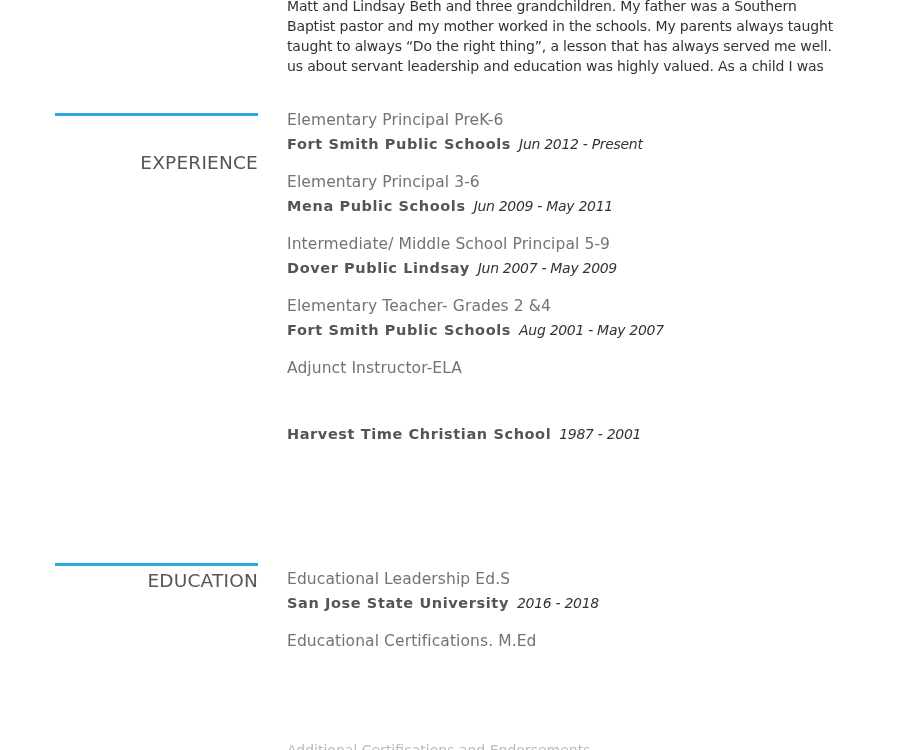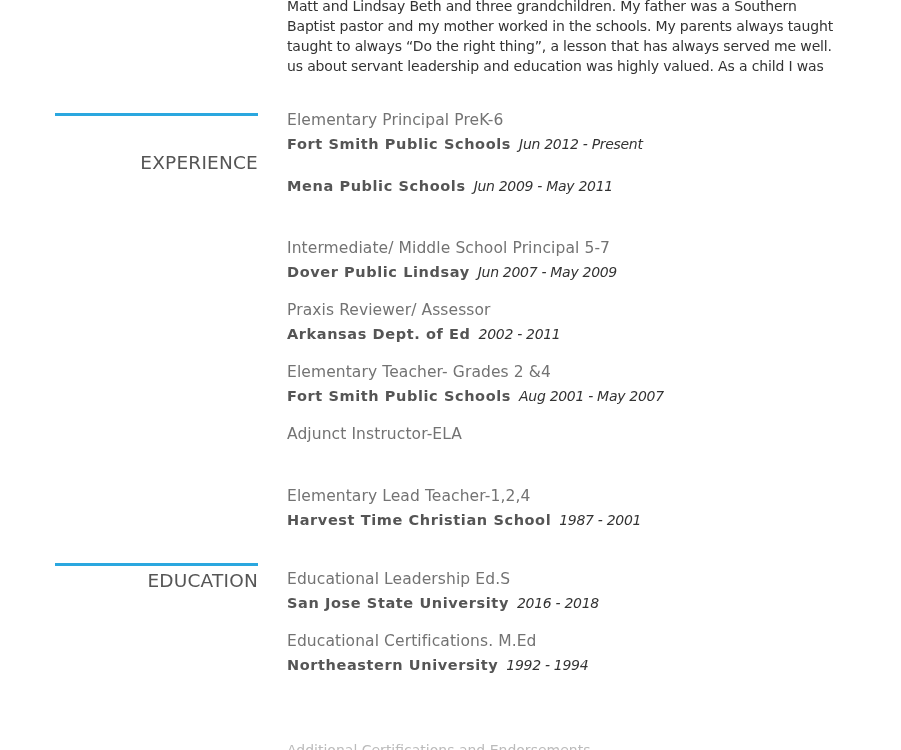--- a/index.html
+++ b/index.html
@@ -107,67 +107,58 @@
   <div class="section-title" style="top:126px;margin-top:26px;">EXPERIENCE</div>
 
   <div class="entries" style="top:110px;">
     <div class="entry">
       <div class="entry-title">Elementary Principal PreK-6</div>
       <div class="entry-sub">
         <span class="org">Fort Smith Public Schools</span><span class="dates">Jun 2012 - Present</span>
       </div>
     </div>
     <div class="entry">
+      <div class="entry-title">Elementary Principal 3-6</div>
       <div class="entry-sub">
         <span class="org">Mena Public Schools</span><span class="dates">Jun 2009 - May 2011</span>
       </div>
     </div>
     <div class="entry">
-      <div class="entry-title">Intermediate/ Middle School Principal 5-7</div>
+      <div class="entry-title">Intermediate/ Middle School Principal 5-9</div>
       <div class="entry-sub">
         <span class="org">Dover Public Lindsay</span><span class="dates">Jun 2007 - May 2009</span>
-      </div>
-    </div>
-    <div class="entry">
-      <div class="entry-title">Praxis Reviewer/ Assessor</div>
-      <div class="entry-sub">
-        <span class="org">Arkansas Dept. of Ed</span><span class="dates">2002 - 2011</span>
       </div>
     </div>
     <div class="entry">
       <div class="entry-title">Elementary Teacher- Grades 2 &amp;4</div>
       <div class="entry-sub">
         <span class="org">Fort Smith Public Schools</span><span class="dates">Aug 2001 - May 2007</span>
       </div>
     </div>
     <div class="entry">
       <div class="entry-title">Adjunct Instructor-ELA</div>
     </div>
     <div class="entry">
-      <div class="entry-title">Elementary Lead Teacher-1,2,4</div>
       <div class="entry-sub">
         <span class="org">Harvest Time Christian School</span><span class="dates">1987 - 2001</span>
       </div>
     </div>
   </div>
 </section>
 
 <section class="section" style="top:0;">
   <div class="section-rule" style="top:563px;"></div>
   <div class="section-title" style="top:570px;">EDUCATION</div>
 
   <div class="entries" style="top:569px;">
     <div class="entry">
       <div class="entry-title">Educational Leadership Ed.S</div>
       <div class="entry-sub">
         <span class="org">San Jose State University</span><span class="dates">2016 - 2018</span>
       </div>
     </div>
     <div class="entry">
       <div class="entry-title">Educational Certifications. M.Ed</div>
-      <div class="entry-sub">
-        <span class="org">Northeastern University</span><span class="dates">1992 - 1994</span>
-      </div>
     </div>
   </div>
 </section>
 
 <div class="cutoff">Additional Certifications and Endorsements</div>
 
 </body></html>

